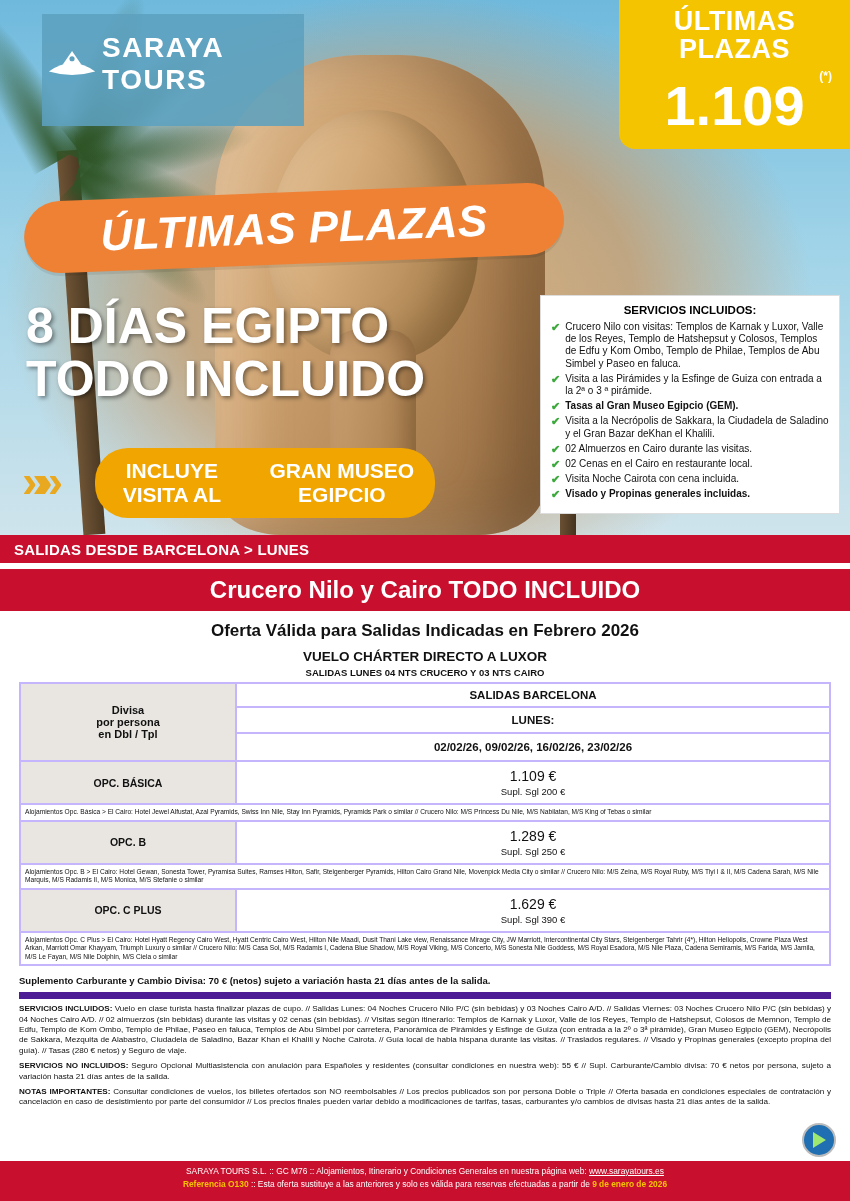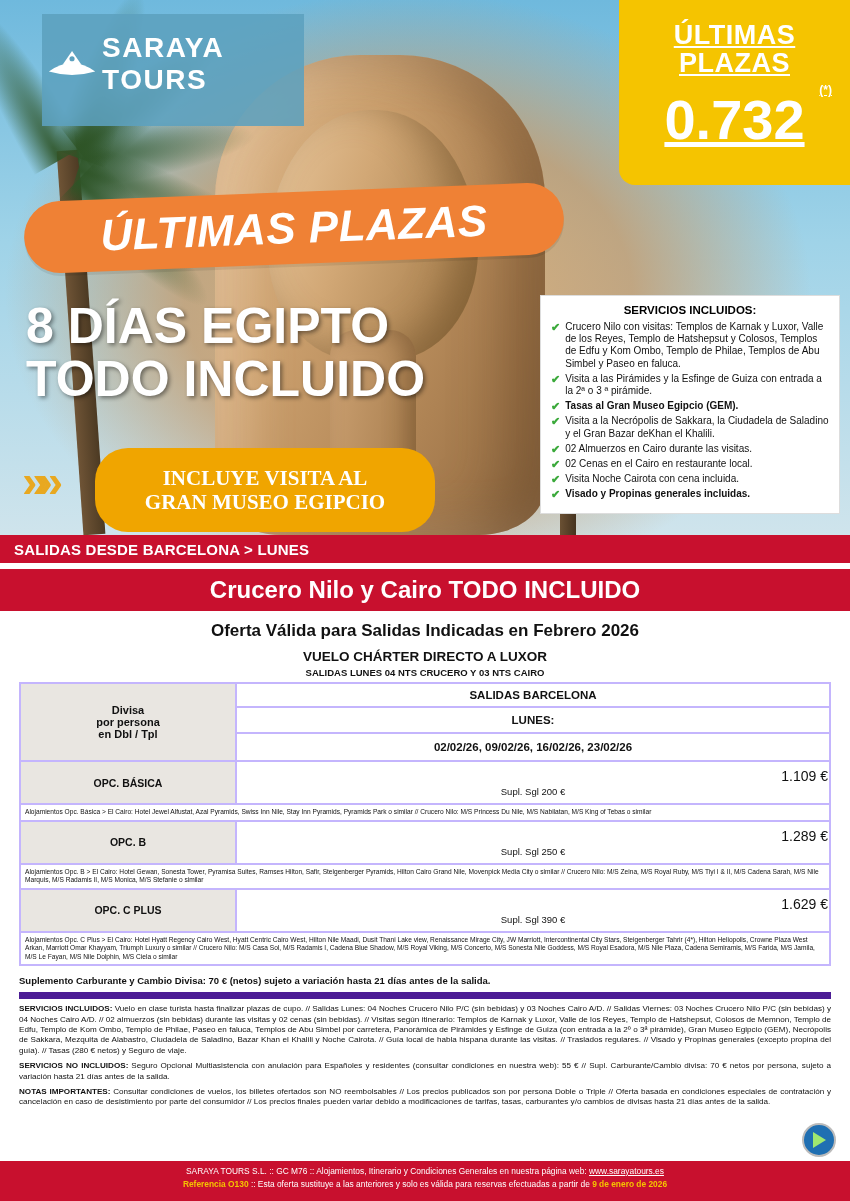--- a/index.html
+++ b/index.html
@@ -69,27 +69,26 @@
     display:flex; flex-direction:row; align-items:center; justify-content:flex-end;
     padding-bottom:12px;
   }
   .logo-mark { width:70px; height:40px; margin-bottom:2px; }
   .logo-text {
     color:#fff; font-size:28px; font-weight:bold; letter-spacing:1.5px;
     font-family:"Liberation Sans", sans-serif;
   }
   
   .price-flag {
-    position:absolute; right:0; top:0; width:231px; height:185px;
+    position:absolute; right:0; top:0; width:231px; height:149px;
     background:#f5c400;
     border-bottom-left-radius: 16px;
     color:#fff;
     text-align:center;
-    padding-top:22px;
-    text-decoration:underline;
+    padding-top:8px;
   }
   .price-flag .l1 { font-size:27px; font-weight:bold; line-height:1.02; letter-spacing:.5px; }
   .price-flag .ast { font-size:12px; font-weight:bold; text-align:right; padding-right:18px; margin-top:6px; }
   .price-flag .big { font-size:56px; font-weight:bold; line-height:.95; margin-top:-4px; }
 
   
   .ribbon {
     position:absolute; left:24px; top:192px; width:540px; height:72px;
     background:#ef8135; border-radius:36px;
     display:flex; align-items:center; justify-content:center;
@@ -101,24 +100,24 @@
   .headline {
     position:absolute; left:26px; top:300px; width:520px;
     color:#fff; font-size:50px; font-weight:bold; line-height:1.06;
     text-shadow: 2px 2px 4px rgba(0,0,0,.45);
   }
   .arrow-chev {
     position:absolute; left:22px; top:458px; color:#e8a820; font-size:46px; font-weight:bold; line-height:1;
     letter-spacing:-10px;
   }
   .pill-museo {
-    position:absolute; left:95px; top:448px; width:340px; height:84px;
+    position:absolute; left:95px; top:448px; width:340px; height:70px;
     background:#f0a500; border-radius:33px;
-    display:flex; flex-direction:column; align-items:center; justify-content:center;
-    color:#fff; font-size:21px; font-weight:bold; line-height:1.15; text-align:center;font-family:Liberation Serif, serif;
+    display:flex; align-items:center; justify-content:center;
+    color:#fff; font-size:21px; font-weight:bold; line-height:1.15; text-align:center;
   }
   
   .services {
     position:absolute; right:10px; top:295px; width:300px;
     background:#fff; border:1px solid #ddd; padding:8px 10px 10px 10px;
   }
   .services h3 { margin:0 0 5px 0; font-size:11.5px; text-align:center; color:#000; }
   .svc-item { display:flex; gap:5px; margin-bottom:3px; line-height:1.22; font-size:10px; }
   .check { color:#3aa93a; font-weight:bold; font-size:11px; line-height:1.1; }
 
@@ -141,21 +140,21 @@
   .vuelo-title { text-align:center; font-size:13.5px; font-weight:bold; }
   .vuelo-sub { text-align:center; font-size:9.5px; font-weight:bold; margin-top:3px; margin-bottom:4px; }
 
   table.pricing { width:812px; margin:0 auto; border-collapse:collapse; table-layout:fixed; }
   table.pricing td { border:2px solid #c4b5fd; vertical-align:middle; }
   .cell-left { width:216px; background:#e9e6e1; text-align:center; font-weight:bold; font-size:11px; padding:6px 4px; }
   .cell-head { text-align:center; font-weight:bold; font-size:11.5px; padding:5px; }
   .cell-lunes { text-align:center; font-weight:bold; font-size:11.5px; padding:6px; }
   .cell-dates { text-align:center; font-weight:bold; font-size:11.5px; padding:7px; }
   .opt-name { text-align:center; font-weight:bold; font-size:10.5px; background:#e9e6e1; padding:10px 2px; }
-  .price-main { text-align:right; font-size:14px; padding:5px 0 2px 0; }
+  .price-main { text-align:center; font-size:14px; padding:5px 0 2px 0; }
   .price-sup { text-align:center; font-size:9.5px; padding-bottom:5px; }
   .hotels { font-size:6.6px; line-height:1.3; padding:3px 4px; color:#111; }
 
   .carb {
     width:812px; margin:9px auto 6px auto; font-size:9.5px; font-weight:bold;
   }
   .fineprint { width:812px; margin:0 auto; border-top:7px solid #4c1d95; padding-top:5px; }
   .fp-block { font-size:8.1px; line-height:1.28; margin-bottom:5px; text-align:justify; }
   .fp-block b { font-weight:bold; }
   
@@ -195,21 +194,21 @@
       <path d="M24 22 L35 6 L46 22 Z" fill="#ffffff"></path>
       <circle cx="35" cy="15" r="3" fill="#5ca0be"></circle>
     </svg>
     <div class="logo-text">SARAYA TOURS</div>
   </div>
 
   <div class="price-flag">
     <div class="l1">ÚLTIMAS</div>
     <div class="l1">PLAZAS</div>
     <div class="ast">(*)</div>
-    <div class="big">0.732</div>
+    <div class="big">1.109</div>
   </div>
 
   <div class="ribbon">
     <span>ÚLTIMAS PLAZAS</span>
   </div>
 
   <div class="headline">
     <div>8 DÍAS EGIPTO</div>
     <div>TODO INCLUIDO</div>
   </div>

